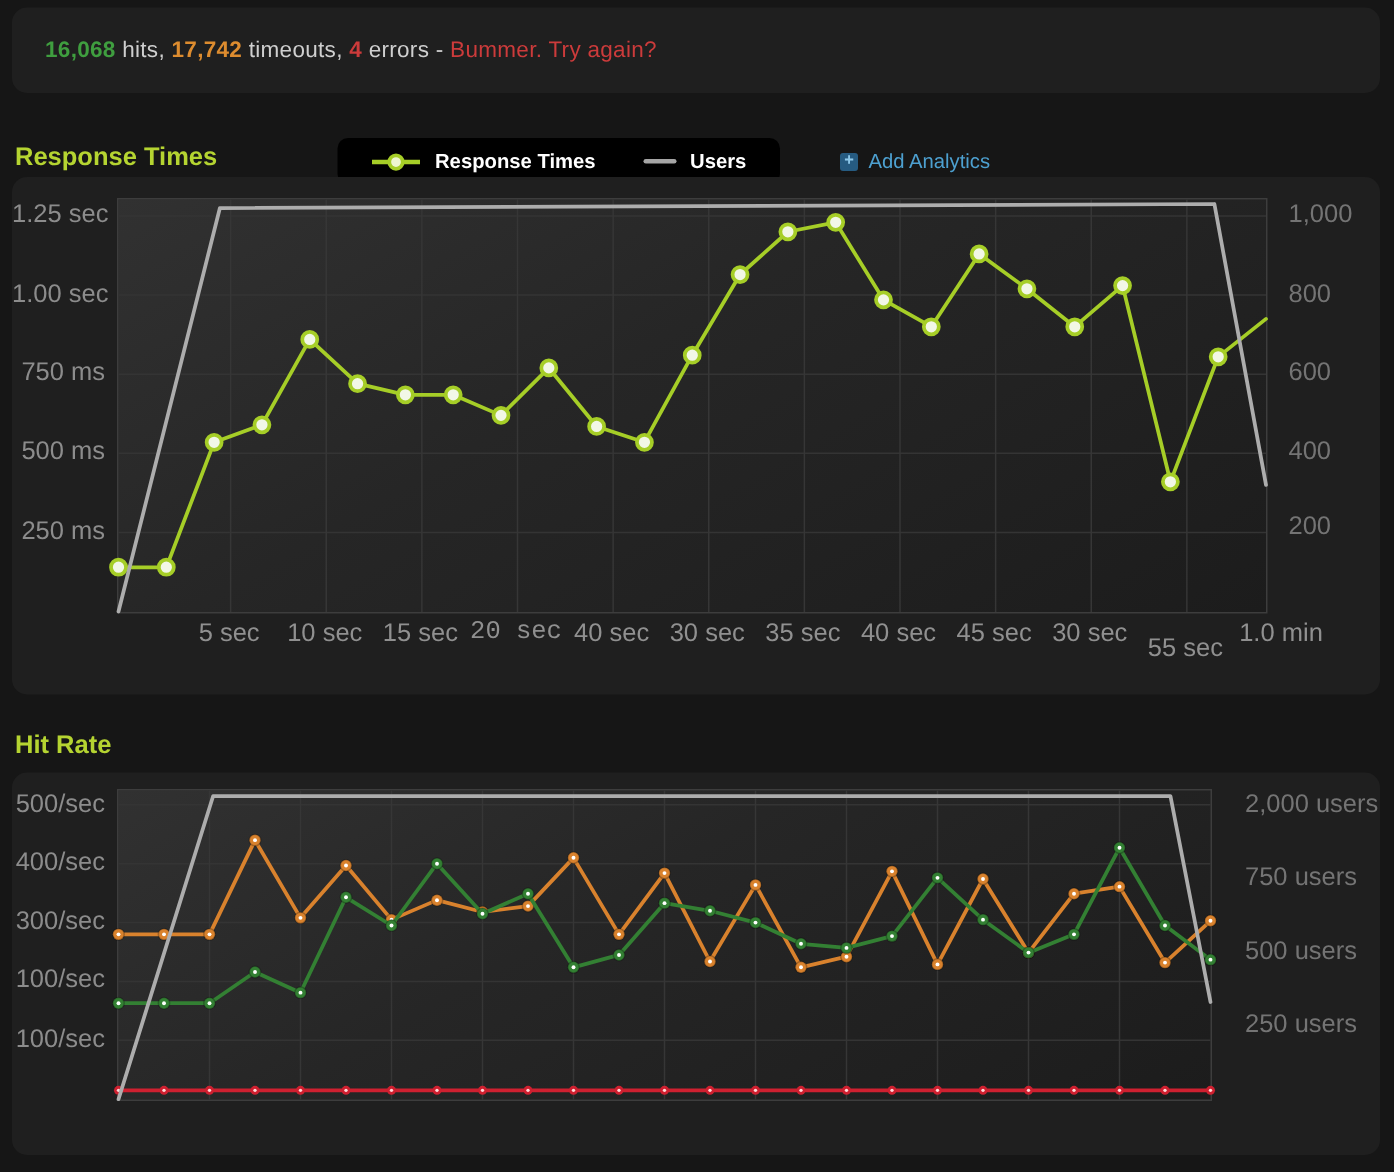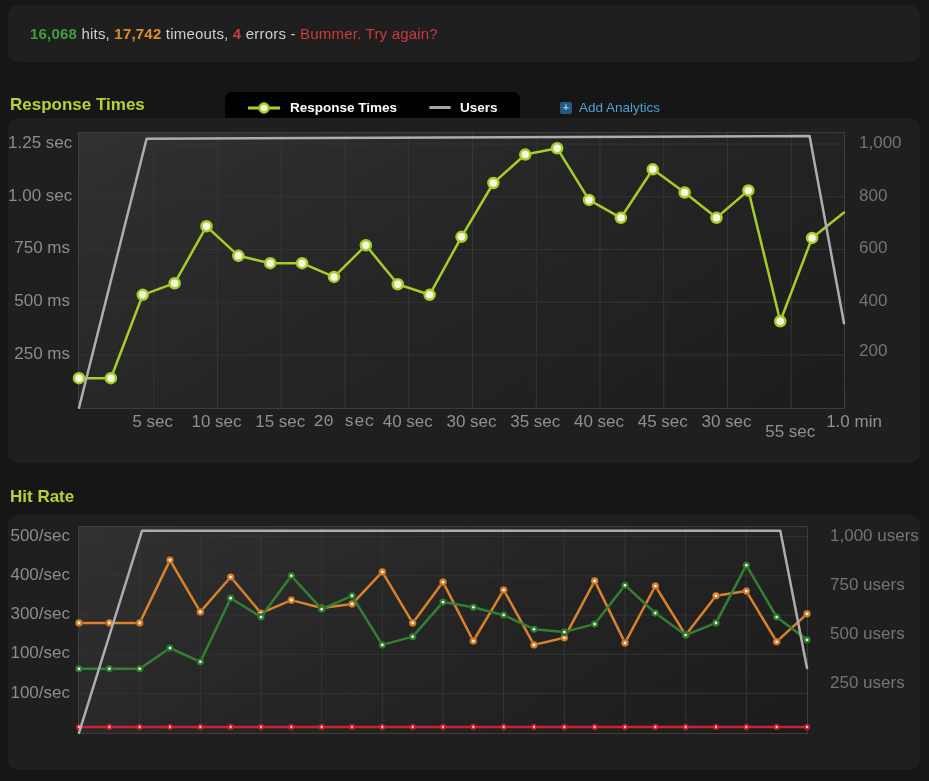--- a/index.html
+++ b/index.html
@@ -304,19 +304,19 @@
           <circle cx="728" cy="199.91250000000002" r="3" fill="#cf2030"></circle>
           <circle cx="728" cy="199.91250000000002" r="1.1" fill="#ffd9d9"></circle>
           <polyline points="0.0,205.8 63.1,3.7 701.3,3.7 728.0,141.0" fill="none" stroke="#adadad" stroke-width="2.5" stroke-linejoin="round" stroke-linecap="round"></polyline>
         </svg>
       </div>
   <div class="tick-label tick-left" style="left: 0px; top: 13.55px; width: 62px;">500/sec</div>
       <div class="tick-label tick-left" style="left: 0px; top: 52.8px; width: 62px;">400/sec</div>
       <div class="tick-label tick-left" style="left: 0px; top: 92.05px; width: 62px;">300/sec</div>
       <div class="tick-label tick-left" style="left: 0px; top: 131.3px; width: 62px;">100/sec</div>
       <div class="tick-label tick-left" style="left: 0px; top: 170.55px; width: 62px;">100/sec</div>
-      <div class="tick-label tick-right" style="left: 822px; top: 13.55px;">1,000 users</div>
+      <div class="tick-label tick-right" style="left: 822px; top: 13.55px;">2,000 users</div>
       <div class="tick-label tick-right" style="left: 822px; top: 62.6125px;">750 users</div>
       <div class="tick-label tick-right" style="left: 822px; top: 111.675px;">500 users</div>
       <div class="tick-label tick-right" style="left: 822px; top: 160.738px;">250 users</div>
     </div>
 
 </div>
 
 </body></html>

